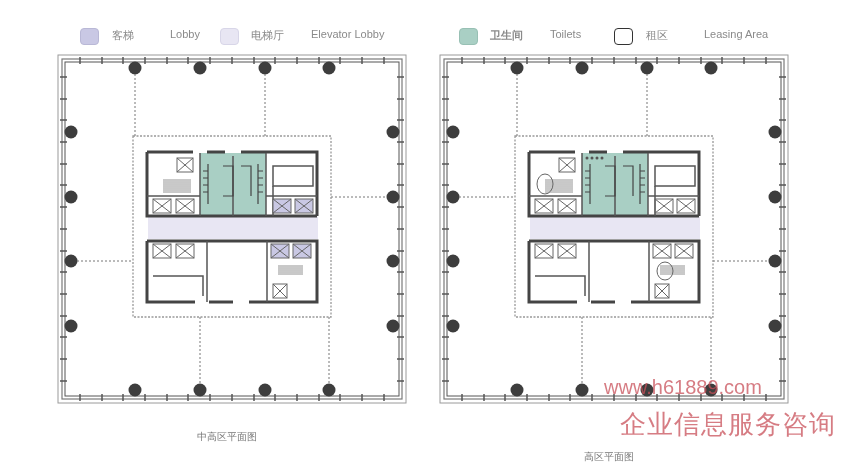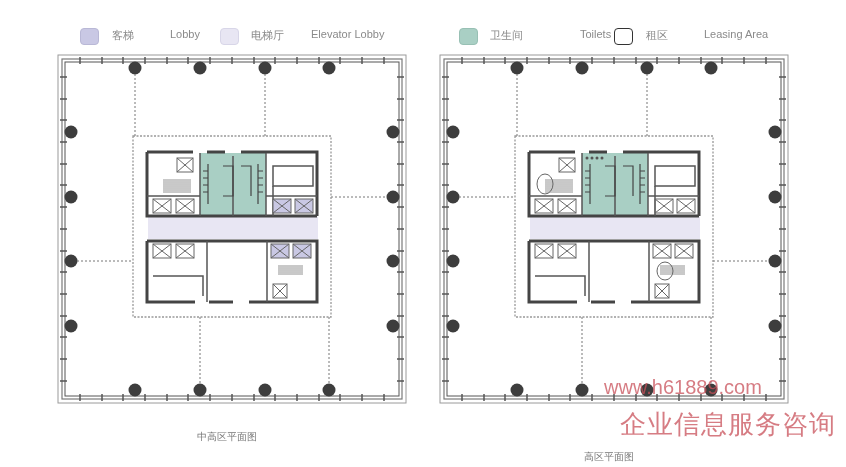--- a/index.html
+++ b/index.html
@@ -17,22 +17,22 @@
 <div>
   <span class="sw" style="position:absolute;left:80px;top:28px;background:#c9c8e4;border:1px solid #b9b8d6;"></span>
   <span class="lg-item" style="left:112px;">客梯</span>
   <span class="lg-item" style="left:170px;">Lobby</span>
 
   <span class="sw" style="position:absolute;left:220px;top:28px;background:#e8e6f3;border:1px solid #d8d6e8;"></span>
   <span class="lg-item" style="left:251px;">电梯厅</span>
   <span class="lg-item" style="left:311px;">Elevator Lobby</span>
 
   <span class="sw" style="position:absolute;left:459px;top:28px;background:#a9cfc4;border:1px solid #98c0b4;"></span>
-  <span class="lg-item" style="left:490px;">卫生间</span>
-  <span class="lg-item" style="left:580px;">Toilets</span>
+  <span class="lg-item" style="left:490px;font-weight:bold;">卫生间</span>
+  <span class="lg-item" style="left:550px;">Toilets</span>
 
   <span class="sw" style="position:absolute;left:614px;top:28px;background:#ffffff;border:1.5px solid #333;"></span>
   <span class="lg-item" style="left:646px;">租区</span>
   <span class="lg-item" style="left:704px;">Leasing Area</span>
 </div>
 
 <svg class="plan" width="846" height="467" viewBox="0 0 846 467" style="left:0;top:0;">
   <defs>
 
     <g id="frame">

